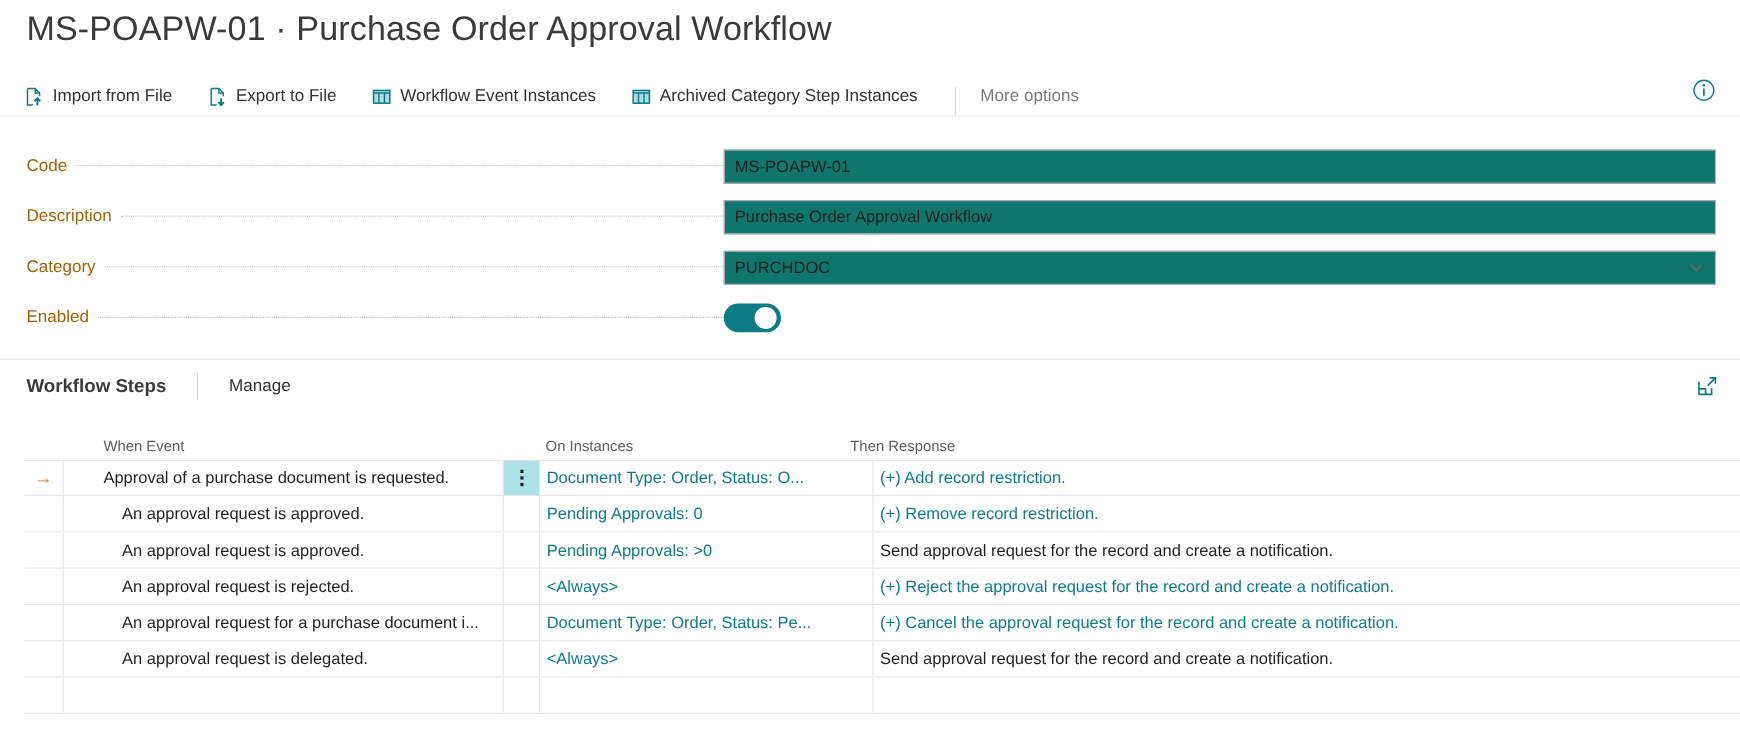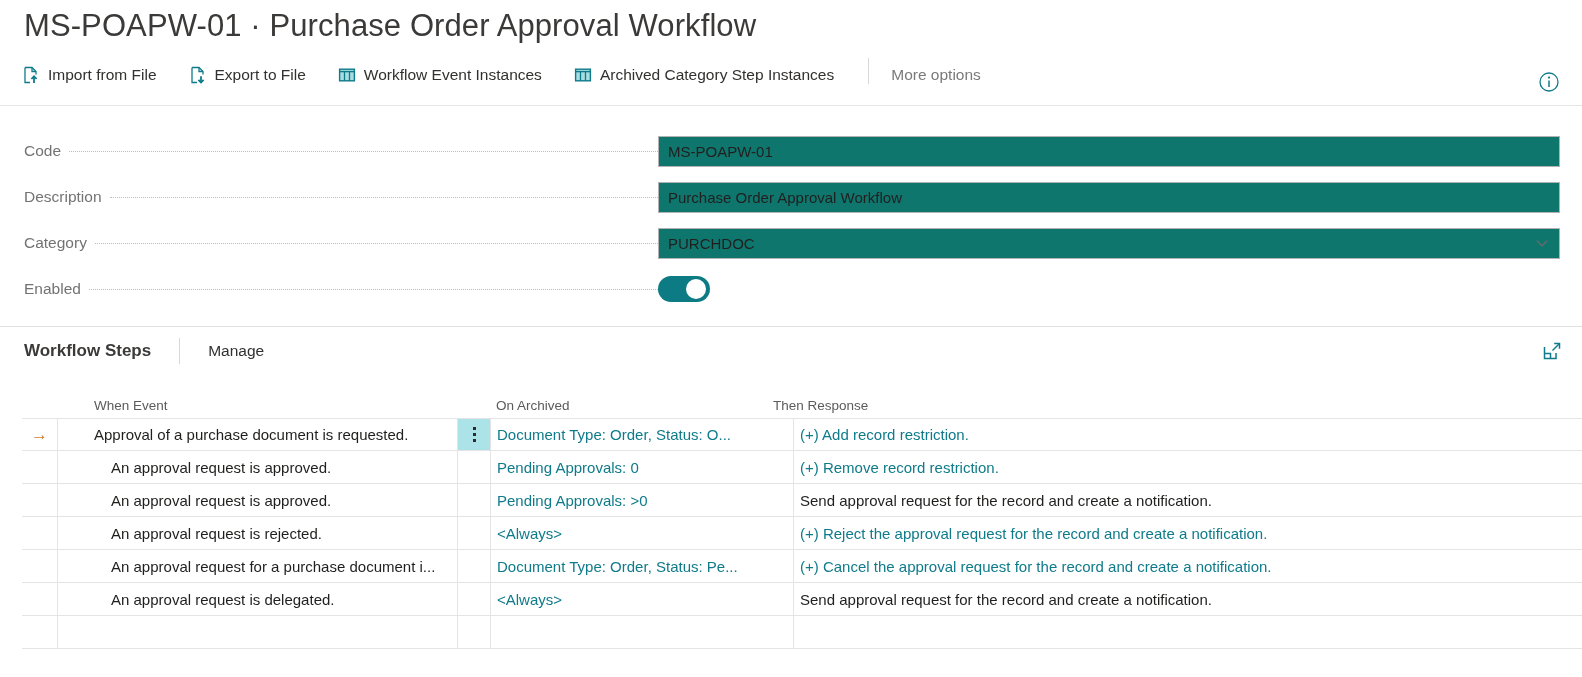--- a/index.html
+++ b/index.html
@@ -19,21 +19,21 @@
     font-weight: 300;
     color: #3b3a39;
     letter-spacing: .1px;
     white-space: nowrap;
   }
 
   
   .toolbar {
     height: 48px;
     display: flex;
-    align-items: flex-start;
+    align-items: flex-end;
     padding: 0 18px 0 22px;
     border-bottom: 1px solid #e6e6e6;
     position: relative;
   }
   .tb-item {
     display: flex;
     align-items: center;
     gap: 8px;
     height: 34px;
     padding: 0 10px 0 0;
@@ -63,21 +63,21 @@
   }
   .flabel-wrap {
     width: 634px;
     display: flex;
     align-items: baseline;
     overflow: hidden;
     flex: none;
   }
   .flabel {
     font-size: 15.5px;
-    color: #737373;
+    color: #a16207;
     white-space: nowrap;
     padding-right: 8px;
     font-weight: 400;
   }
   .leader {
     flex: 1;
     border-bottom: 1px dotted #bdbdbd;
     transform: translateY(-4px);
     min-width: 10px;
   }
@@ -326,21 +326,21 @@
         <path d="M12.2 2.5 h5.3 v5.3" fill="none" stroke="#0f7b8a" stroke-width="1.5"></path>
       </svg>
     </span>
   </div>
 
   <div class="grid">
     <div class="ghead">
       <div class="gh c-ind"></div>
       <div class="gh c-event">When Event</div>
       <div class="gh c-kebab"></div>
-      <div class="gh c-cond">On Archived</div>
+      <div class="gh c-cond">On Instances</div>
       <div class="gh c-resp">Then Response</div>
     </div>
     <div id="grid-body">
         <div class="grow">
           <div class="cell c-ind">
             <span class="arrow-ind">→</span>
           </div>
           <div class="cell c-event">Approval of a purchase document is requested.</div>
           <div class="cell c-kebab active">
             <span class="kebab-dots">

